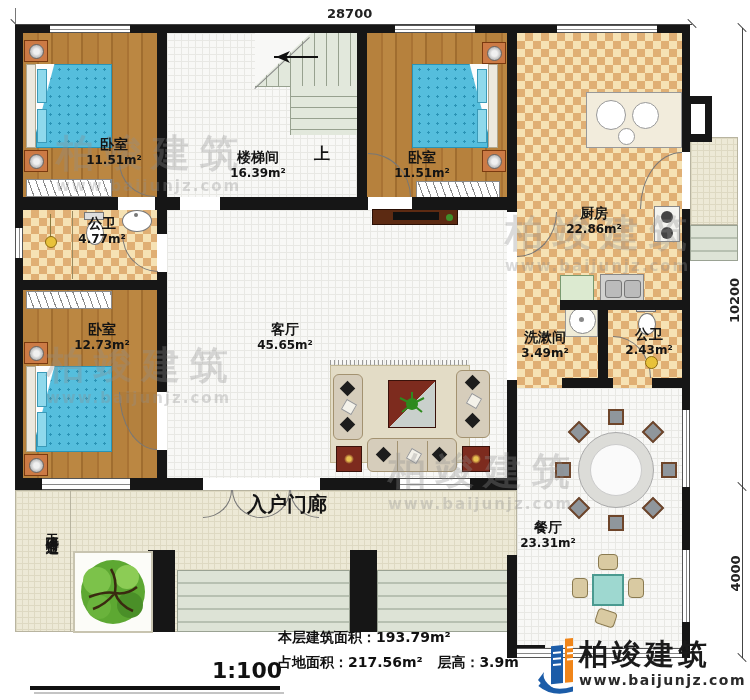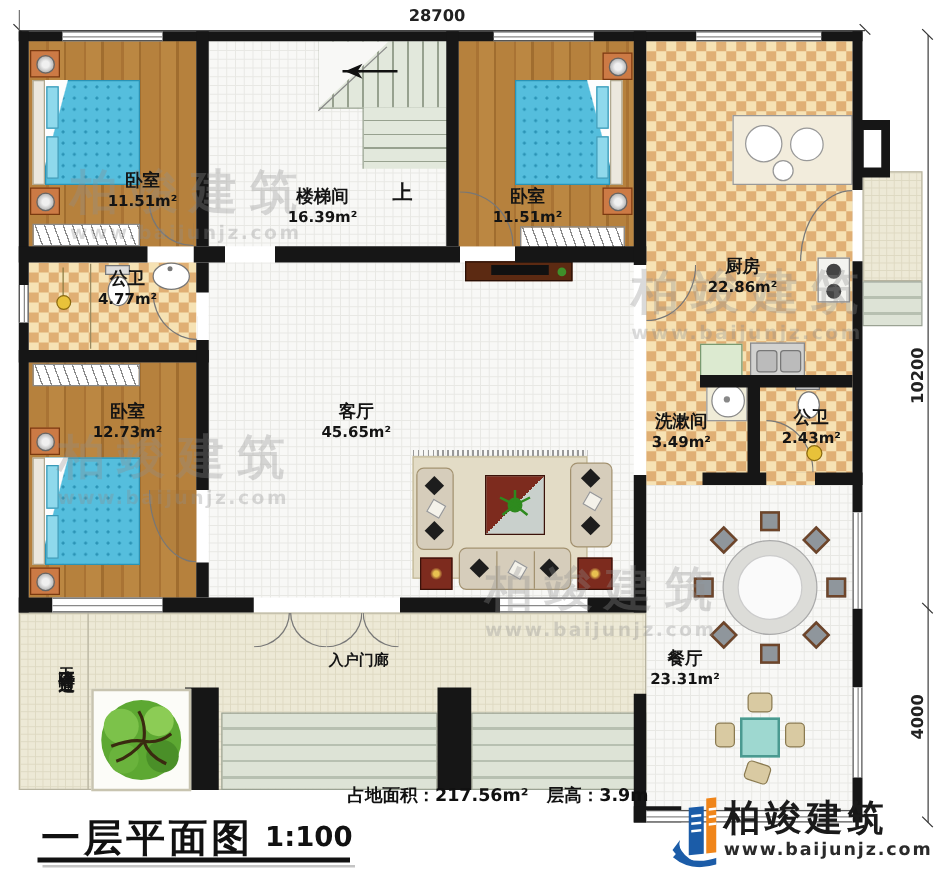--- a/index.html
+++ b/index.html
@@ -344,29 +344,29 @@
     <span class="area">3.49m²</span>
   </div>
   <div class="rlabel" style="left:649px;top:342px;">
     <span>公卫</span>
     <span class="area">2.43m²</span>
   </div>
   <div class="rlabel" style="left:548px;top:535px;">
     <span>餐厅</span>
     <span class="area">23.31m²</span>
   </div>
-  <div class="rlabel" style="left:287px;top:528px;font-size:12px;">入户门廊</div>
+  <div class="rlabel" style="left:287px;top:504px;font-size:20px;">入户门廊</div>
   <div class="rlabel" style="left:52px;top:528px;font-size:13px;writing-mode:vertical-rl;letter-spacing:2px;">无障碍通道</div>
 
-  <div class="abs" style="left:33px;top:650px;font-size:31px;font-weight:bold;color:#111;letter-spacing:3px;z-index:50;">一层平面图</div>
   <div class="abs" style="left:212px;top:658px;font-size:22px;font-weight:bold;color:#111;z-index:50;">1:100</div>
   <div class="abs" style="left:30px;top:686px;width:250px;height:4px;background:#111;z-index:50;"></div>
   <div class="abs" style="left:34px;top:692px;width:250px;height:2px;background:#c4c4c4;z-index:50;"></div>
 
   <div class="abs" style="left:278px;top:625px;font-size:14px;font-weight:600;color:#111;line-height:1.78;z-index:50;background:rgba(255,255,255,.0);">
+    <div><span>本层建筑面积：</span><span>193.79m²</span></div>
     <div><span>占地面积：</span><span>217.56m²</span>&nbsp;&nbsp;&nbsp;<span>层高：</span><span>3.9m</span></div>
   </div>
 
   <div class="abs" style="left:534px;top:632px;width:212px;height:64px;z-index:55;display:flex;align-items:center;">
     <svg width="56" height="60">
       <path d="M4 46 Q14 60 34 56 Q22 58 14 50 Q8 44 10 38 Z" fill="#1b5ca8"></path>
       <path d="M6 50 Q20 62 42 54" stroke="#1b5ca8" stroke-width="5" fill="none"></path>
       <rect x="17" y="14" width="12" height="38" fill="#1b5ca8" transform="skewY(-6)"></rect>
       <rect x="31" y="8" width="14" height="44" fill="#f08519" transform="skewY(-6)"></rect>
       <g fill="#fff">

